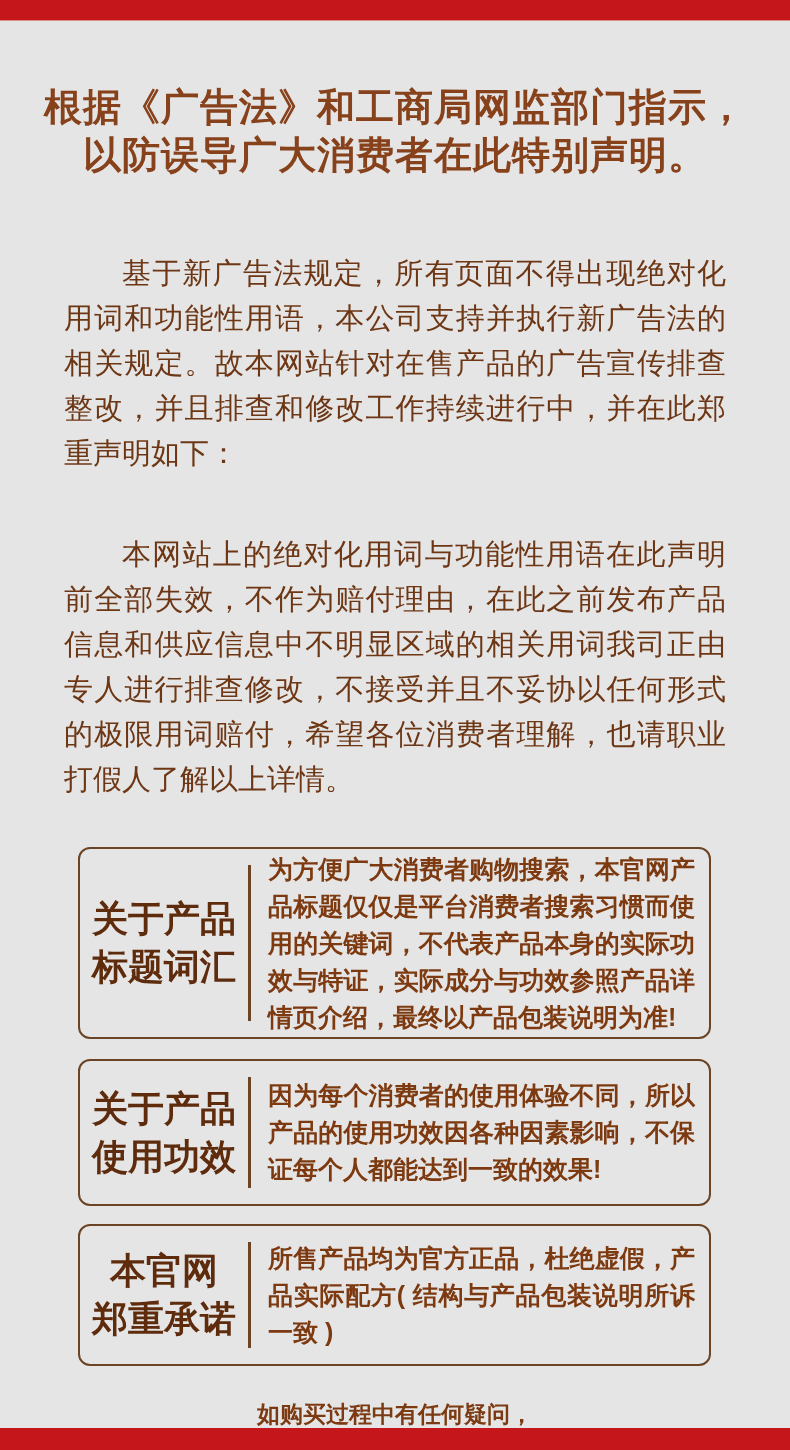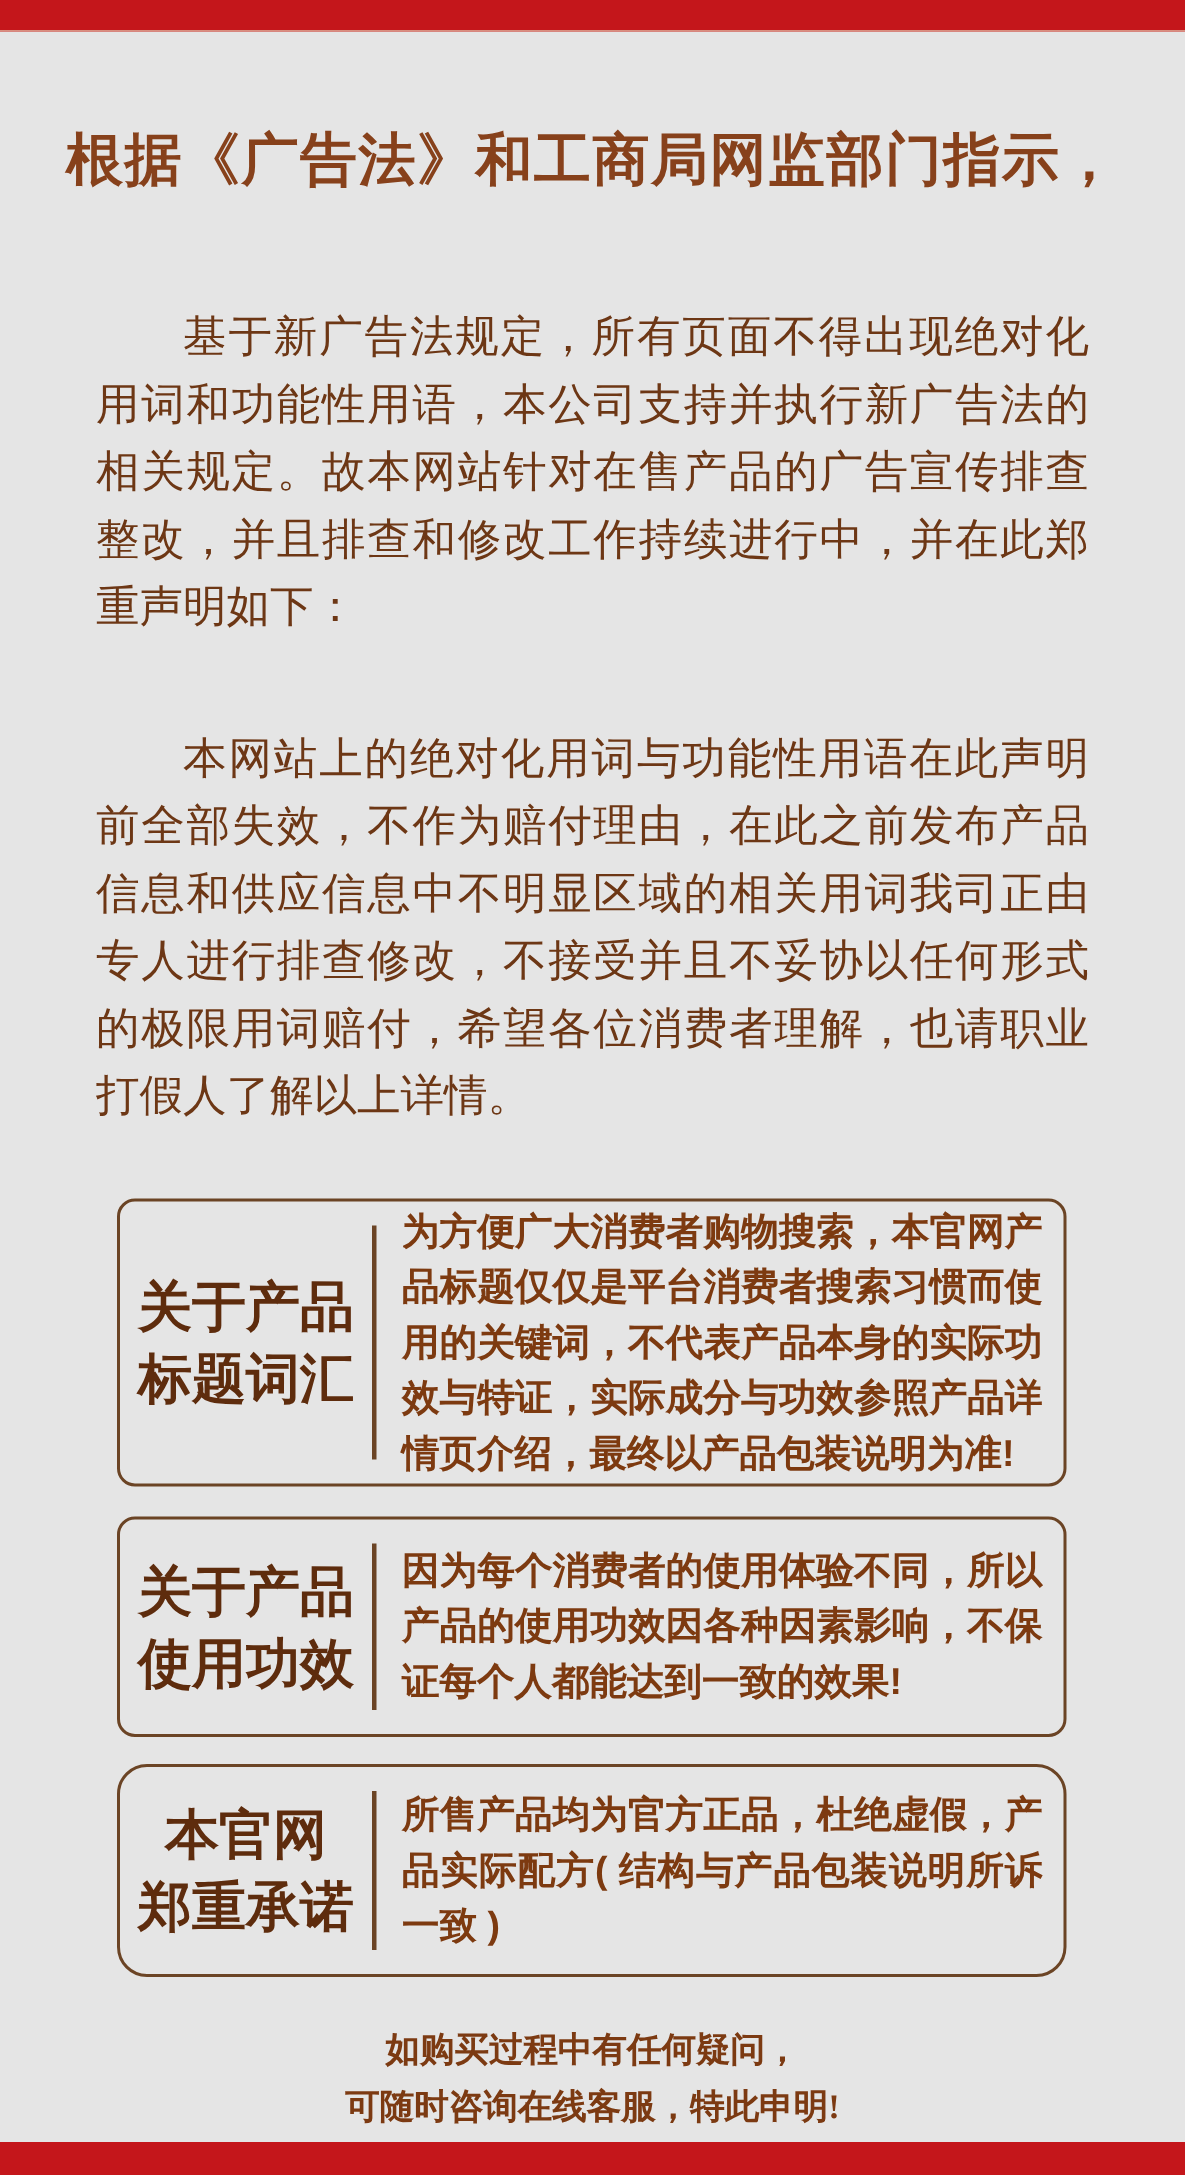--- a/index.html
+++ b/index.html
@@ -45,21 +45,21 @@
   }
   .card {
     display: flex;
     align-items: stretch;
     border: 2px solid #6b4425;
     border-radius: 12px;
     background: transparent;
   }
   .card-1 { height: 192px; margin-bottom: 20px; }
   .card-2 { height: 147px; margin-bottom: 18px; }
-  .card-3 { height: 142px; border-radius: 20px; }
+  .card-3 { height: 142px; }
 
   .card-label {
     width: 168px;
     flex: 0 0 168px;
     display: flex;
     flex-direction: column;
     justify-content: center;
     text-align: center;
     color: #5e2c0d;
     font-size: 36px;
@@ -95,20 +95,21 @@
 </style>
 </head>
 <body>
 
 <div class="page">
 
   <div class="bar bar-top"></div>
 
   <div class="title-block">
     <div>根据《广告法》和工商局网监部门指示，</div>
+    <div>以防误导广大消费者在此特别声明。</div>
   </div>
 
   <p class="body-paragraph p1">基于新广告法规定，所有页面不得出现绝对化用词和功能性用语，本公司支持并执行新广告法的相关规定。故本网站针对在售产品的广告宣传排查整改，并且排查和修改工作持续进行中，并在此郑重声明如下：</p>
 
   <p class="body-paragraph p2">本网站上的绝对化用词与功能性用语在此声明前全部失效，不作为赔付理由，在此之前发布产品信息和供应信息中不明显区域的相关用词我司正由专人进行排查修改，不接受并且不妥协以任何形式的极限用词赔付，希望各位消费者理解，也请职业打假人了解以上详情。</p>
 
   <div class="cards">
 
     <div class="card card-1">
       <div class="card-label">

